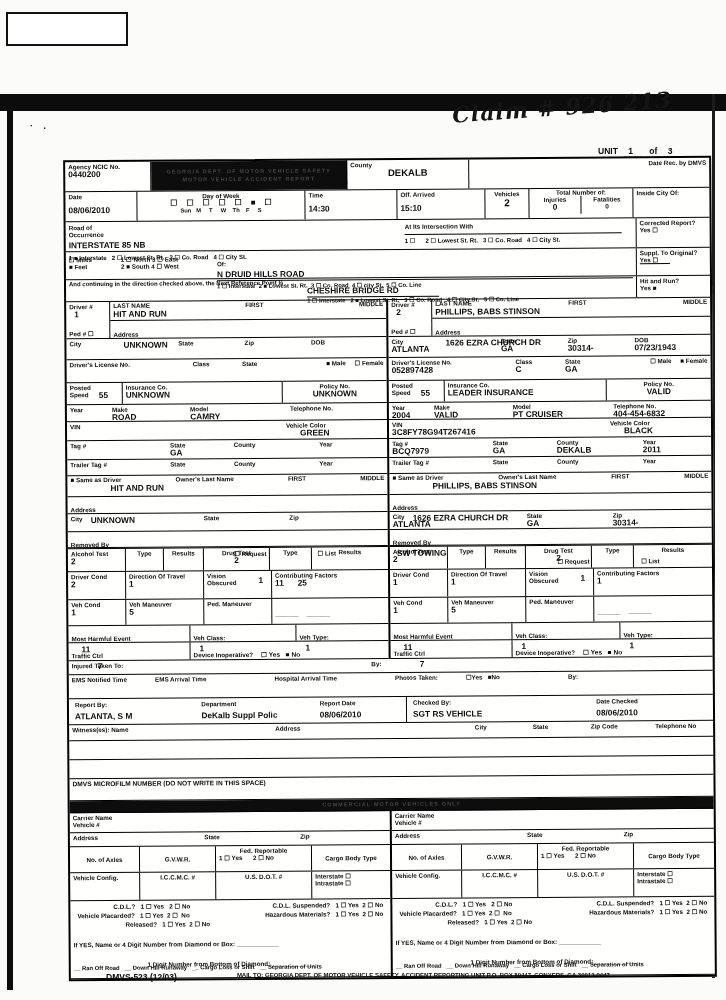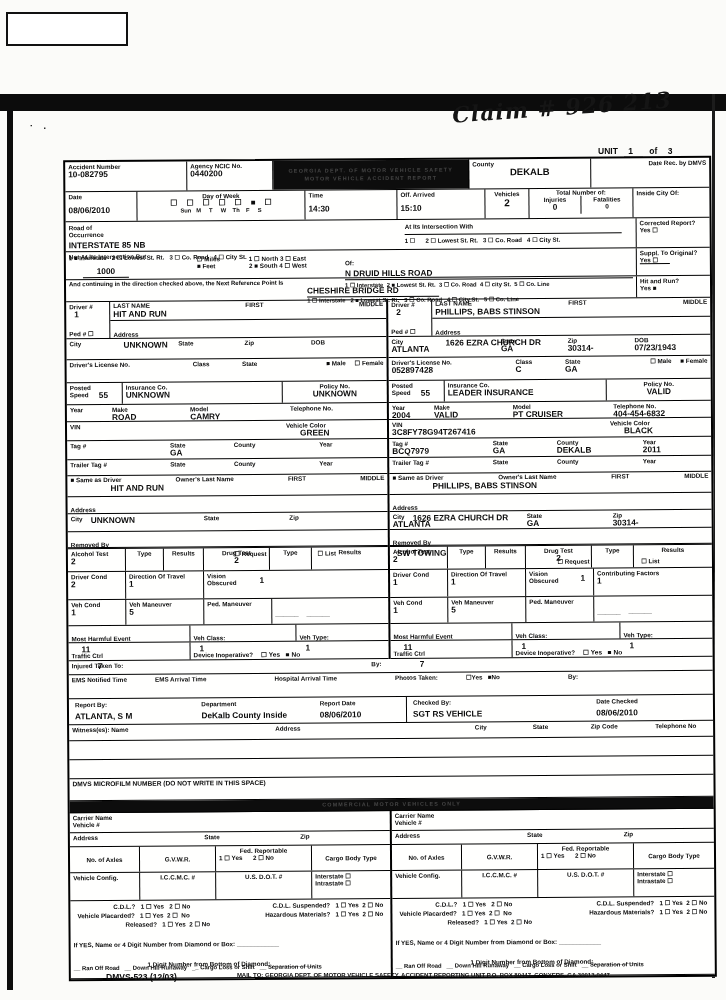--- a/index.html
+++ b/index.html
@@ -48,24 +48,20 @@
 <div class="abs pageline">
   <span>UNIT</span>
   <span class="u">1</span>
   <span>of</span>
   <span class="u">3</span>
 </div>
 
 <div id="form" class="abs">
 
   <div class="r" style="height:30px">
-    <div class="c" style="width:122px">
-      <span class="lb">Accident Number</span>
-      <span class="v">10-082795</span>
-    </div>
     <div class="c" style="width:86px">
       <span class="lb">Agency NCIC No.</span>
       <span class="v">0440200</span>
     </div>
     <div class="c blackbar" style="width:196px;display:flex;flex-direction:column;justify-content:center">
       <span class="fainttxt">GEORGIA DEPT. OF MOTOR VEHICLE SAFETY</span>
       <span class="fainttxt">MOTOR VEHICLE ACCIDENT REPORT</span>
     </div>
     <div class="c" style="width:122px">
       <span class="lb">County</span>
@@ -127,24 +123,20 @@
       <div style="border-bottom:1px solid #000;height:4px;width:95%"></div>
       <span class="lb pre" style="margin-top:2px;font-size:6.1px">1 ☐      2 ☐ Lowest St. Rt.   3 ☐ Co. Road   4 ☐ City St.</span>
     </div>
     <div class="c nb" style="width:74px;border-left:1px solid #000">
       <span class="lb">Corrected Report?</span>
       <span class="lb">Yes ☐</span>
     </div>
   </div>
 
   <div class="r" style="height:28px">
-    <div class="c nb" style="width:128px">
-      <span class="lb">Not At Its Intersection But</span>
-      <span class="v uline" style="margin-left:14px">1000</span>
-    </div>
     <div class="c nb" style="width:52px">
       <span class="lb" style="white-space:pre-line;margin-top:3px">☐ Miles
 ■ Feet</span>
     </div>
     <div class="c nb" style="width:96px">
       <span class="lb" style="white-space:pre-line;margin-top:3px">1 ☐ North   3 ☐ East
 2 ■ South   4 ☐ West</span>
     </div>
     <div class="c nb flx">
       <div>
@@ -370,20 +362,24 @@
             <span class="v">2</span>
           </div>
         <div class="c" style="width:78px">
             <span class="lb">Direction Of Travel</span>
             <span class="v">1</span>
           </div>
         <div class="c" style="width:68px">
             <span class="lb" style="width:34px">Vision Obscured</span>
             <span class="v" style="position:absolute;right:8px;top:5px">1</span>
           </div>
+        <div class="c nb flx">
+            <span class="lb">Contributing Factors</span>
+            <span class="v pre">11      25</span>
+          </div>
       </div>
       <div class="r" style="height:26px">
         <div class="c" style="width:58px">
             <span class="lb">Veh Cond</span>
             <span class="v">1</span>
           </div>
         <div class="c" style="width:78px">
             <span class="lb">Veh Maneuver</span>
             <span class="v">5</span>
           </div>
@@ -660,21 +656,21 @@
   </div>
 
   <div class="r" style="height:26px">
     <div class="c" style="width:338px;border-right:1.5px solid #000;display:flex">
       <div class="sc" style="flex:1.5">
           <span class="lb">Report By:</span>
           <span class="v" style="margin-top:4px">ATLANTA, S M</span>
         </div>
       <div class="sc" style="flex:1.4">
           <span class="lb">Department</span>
-          <span class="v" style="margin-top:4px">DeKalb County Inside</span>
+          <span class="v" style="margin-top:4px">DeKalb Suppl Polic</span>
         </div>
       <div class="sc" style="flex:1">
           <span class="lb">Report Date</span>
           <span class="v" style="margin-top:4px">08/06/2010</span>
         </div>
     </div>
     <div class="c nb flx" style="display:flex">
       <div class="sc" style="flex:1.6">
           <span class="lb">Checked By:</span>
           <span class="v" style="margin-top:4px">SGT RS VEHICLE</span>

